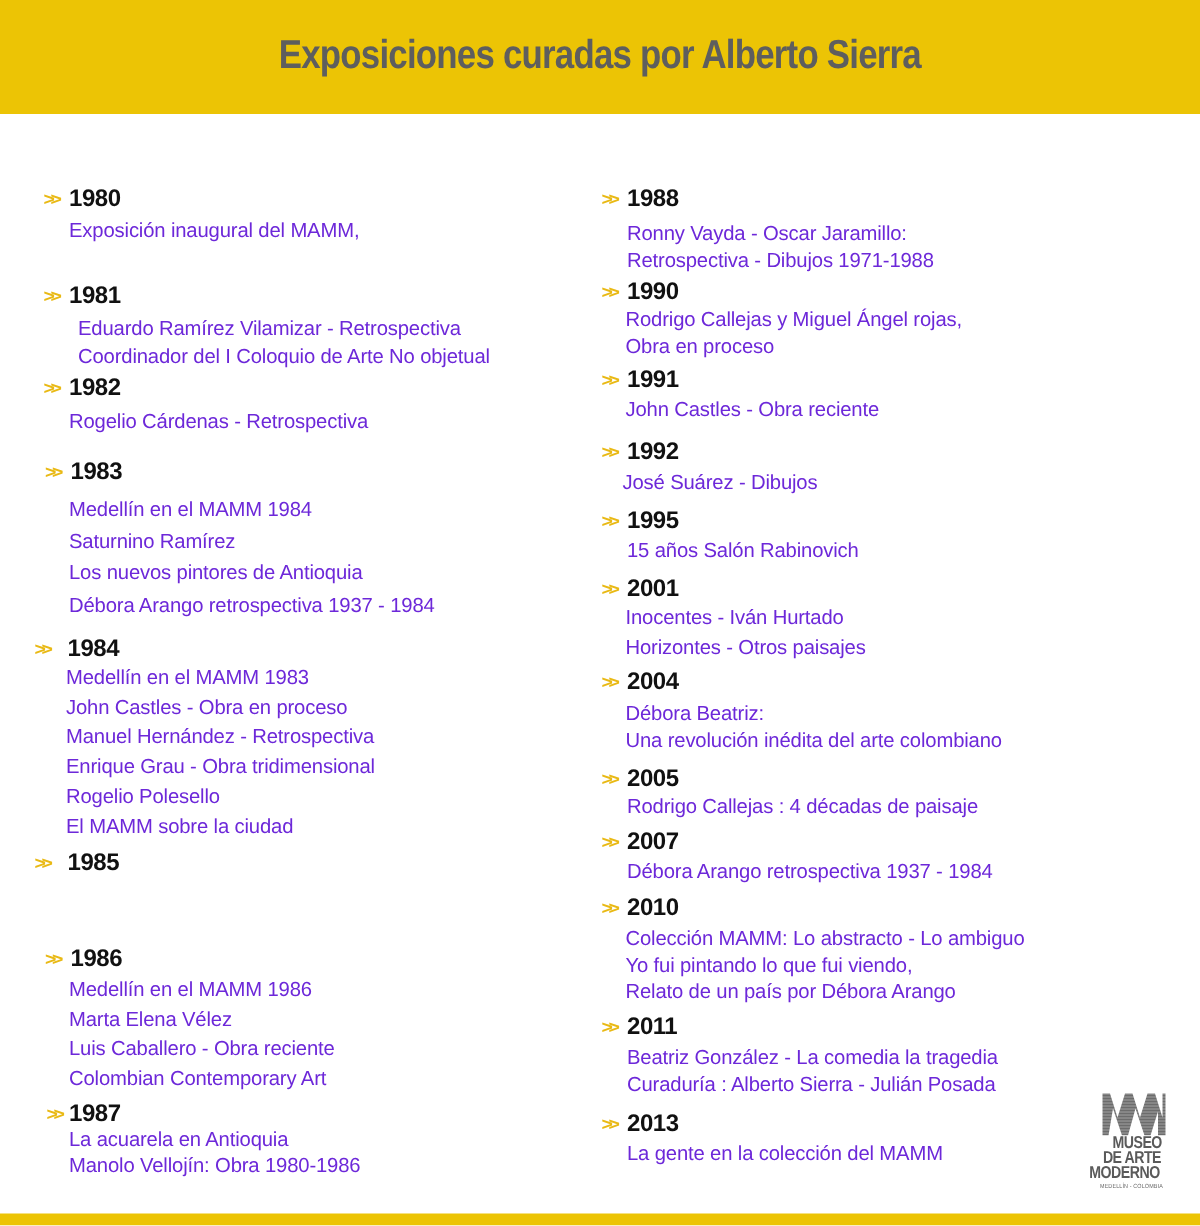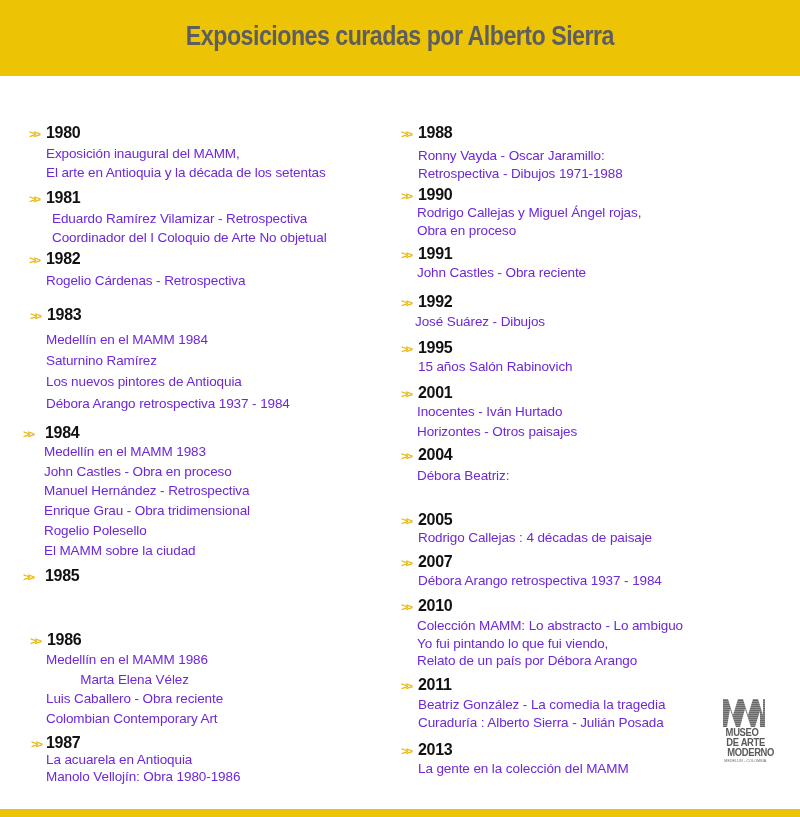--- a/index.html
+++ b/index.html
@@ -34,22 +34,22 @@
     .year {
       font-weight: bold; font-size: 16px; color: #111111;
       letter-spacing: -0.3px;
     }
     .lines { margin-top: 2px; }
     .line {
       font-size: 13.5px; color: #6d28d9; line-height: 19px;
       white-space: nowrap; letter-spacing: -0.1px;
     }
     .logo {
-      position: absolute; left: 722px; top: 697px; width: 56px; height: 72px;
-      display: flex; flex-direction: column; align-items: flex-start;
+      position: absolute; left: 722px; top: 727px; width: 56px; height: 72px;
+      display: flex; flex-direction: column; align-items: flex-end;
     }
     .logo svg { display: block; }
     .logo-text {
       font-weight: bold; color: #5a5a5a; text-align: center;
       font-size: 11.5px; line-height: 10px; letter-spacing: -0.4px;
       transform: scaleX(0.82);
     }
     .logo-sub {
       font-size: 4px; color: #666; letter-spacing: 0.1px; margin-top: 1px;
       transform: scaleX(0.9);
@@ -62,21 +62,20 @@
   <div class="header-title">Exposiciones curadas por Alberto Sierra</div>
 </div>
 
 <div class="entry" style="left:29px; top:124px;">
   <div class="year-row">
       <span class="chev">&gt;&gt;</span>
       <span class="year">1980</span>
     </div>
   <div class="lines" style="margin-left:17px;">
     <div class="line">Exposición inaugural del MAMM,</div>
-    <div class="line">El arte en Antioquia y la década de los setentas</div>
   </div>
 </div>
 
 <div class="entry" style="left:29px; top:189px;">
   <div class="year-row">
       <span class="chev">&gt;&gt;</span>
       <span class="year">1981</span>
     </div>
   <div class="lines" style="margin-left:23px;">
     <div class="line">Eduardo Ramírez Vilamizar - Retrospectiva</div>
@@ -129,21 +128,21 @@
     </div>
 </div>
 
 <div class="entry" style="left:30px; top:631px;">
   <div class="year-row">
       <span class="chev">&gt;&gt;</span>
       <span class="year">1986</span>
     </div>
   <div class="lines" style="margin-left:16px; margin-top:1px;">
     <div class="line" style="line-height:19.5px;">Medellín en el MAMM 1986</div>
-    <div class="line" style="line-height:19.5px;text-align:center;">Marta Elena Vélez</div>
+    <div class="line" style="line-height:19.5px;">Marta Elena Vélez</div>
     <div class="line" style="line-height:20px;">Luis Caballero - Obra reciente</div>
     <div class="line" style="line-height:20px;">Colombian Contemporary Art</div>
   </div>
 </div>
 
 <div class="entry" style="left:31px; top:734px;">
   <div class="year-row">
       <span class="chev" style="width:15px;">&gt;&gt;</span>
       <span class="year">1987</span>
     </div>
@@ -216,20 +215,21 @@
   </div>
 </div>
 
 <div class="entry" style="left:401px; top:446px;">
   <div class="year-row">
       <span class="chev">&gt;&gt;</span>
       <span class="year">2004</span>
     </div>
   <div class="lines" style="margin-left:16px; margin-top:3px;">
     <div class="line" style="line-height:18px;">Débora Beatriz:</div>
+    <div class="line" style="line-height:18px;">Una revolución inédita del arte colombiano</div>
   </div>
 </div>
 
 <div class="entry" style="left:401px; top:511px;">
   <div class="year-row">
       <span class="chev">&gt;&gt;</span>
       <span class="year">2005</span>
     </div>
   <div class="lines" style="margin-left:17px; margin-top:-1px;">
     <div class="line">Rodrigo Callejas : 4 décadas de paisaje</div>

